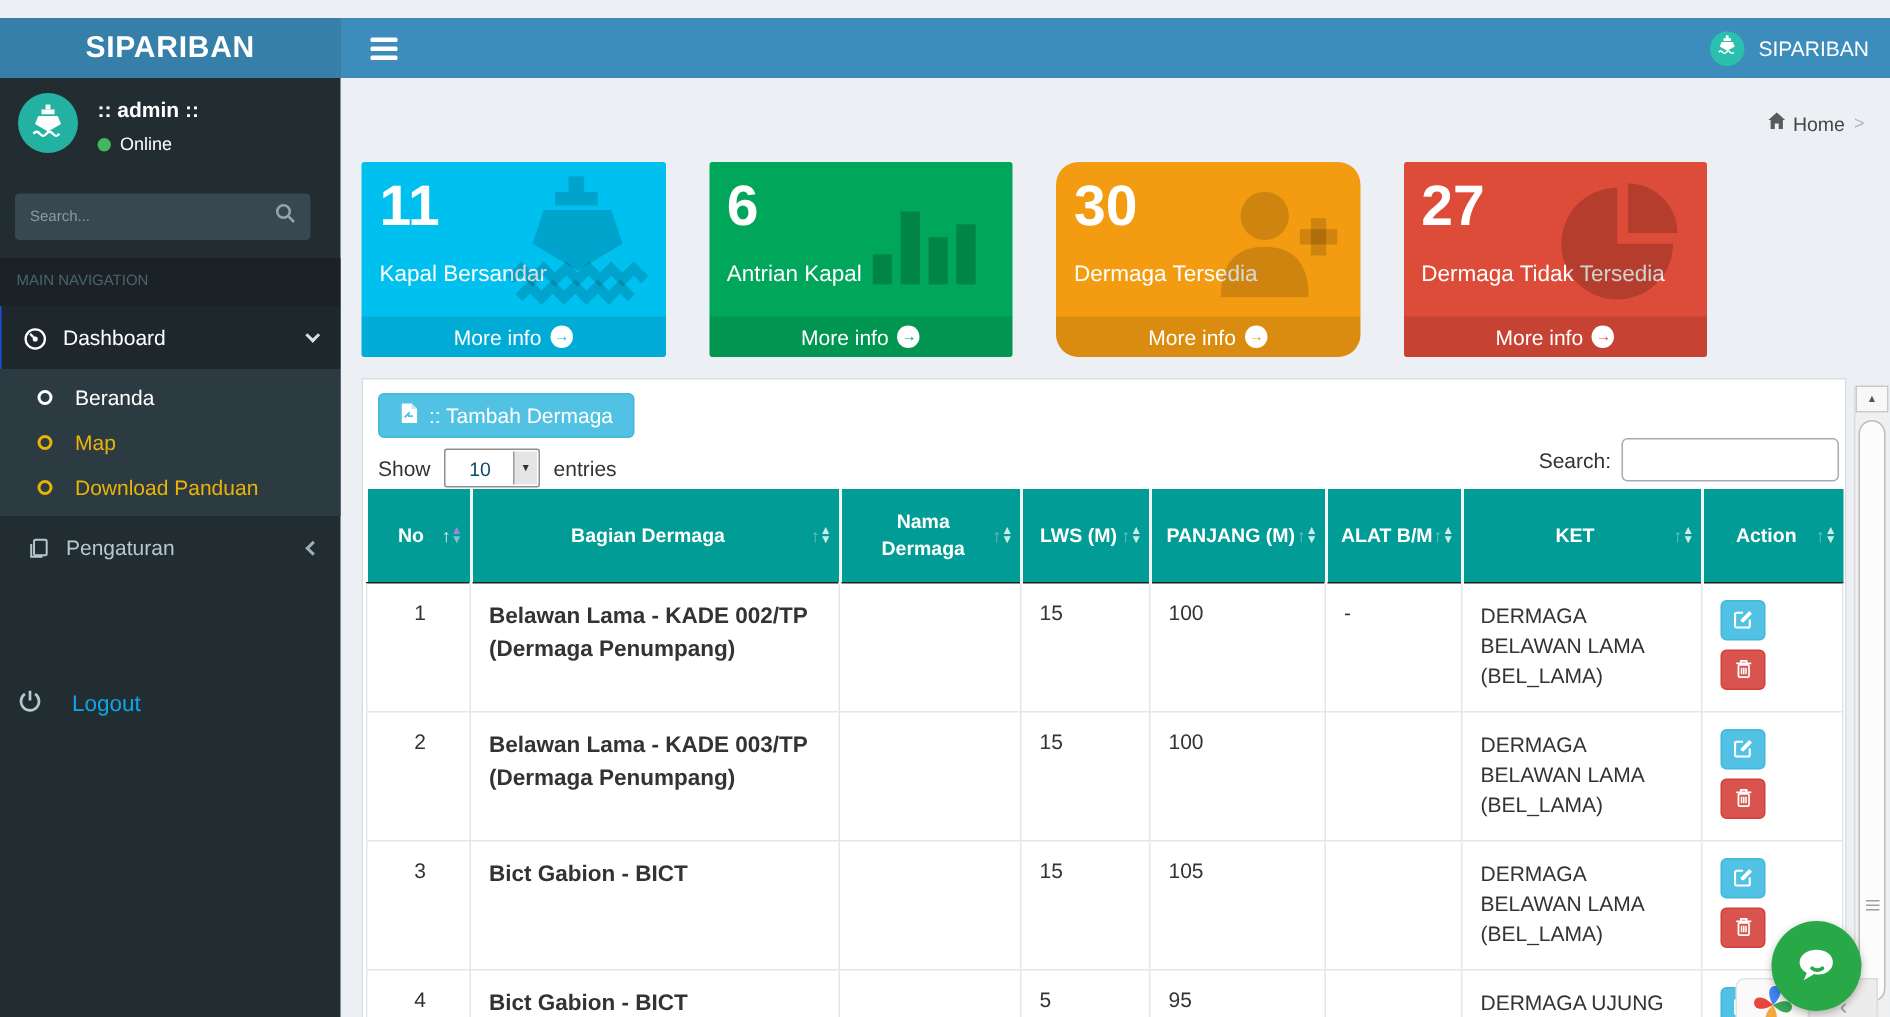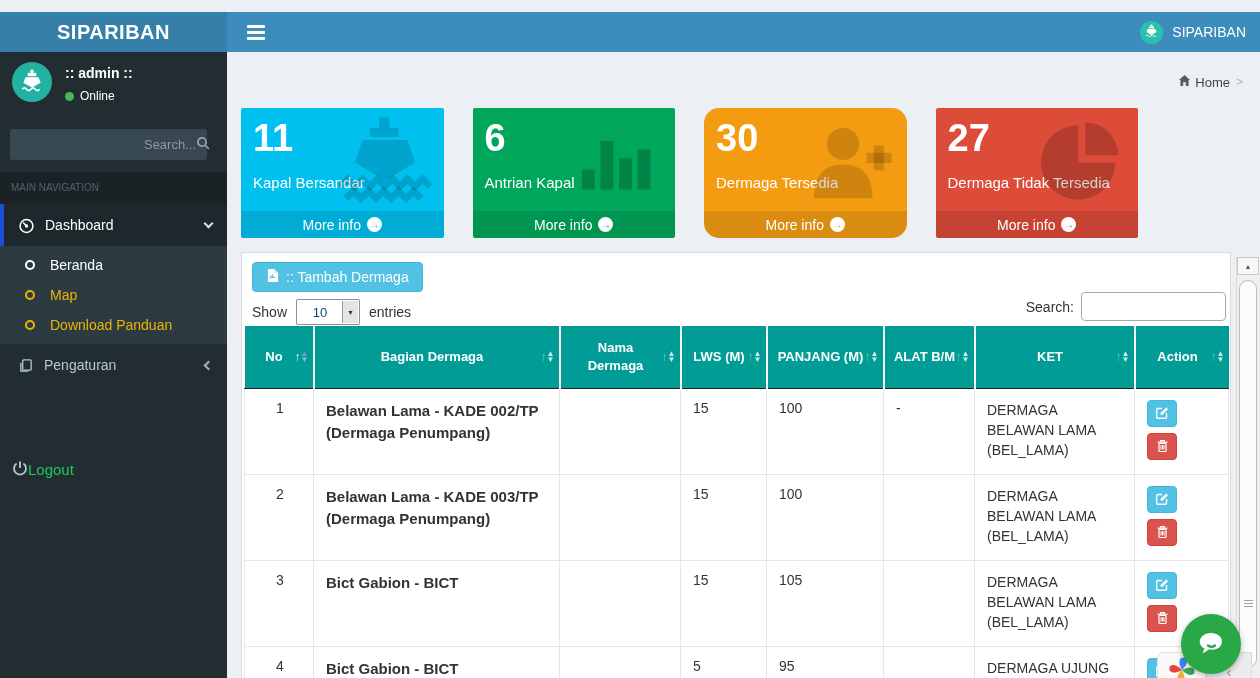--- a/index.html
+++ b/index.html
@@ -10,39 +10,39 @@
   .sidebar { position:absolute; left:0; top:0; width:227px; height:678px; background:#222d32; z-index:5; }
   .logo { height:40px; background:#367fa9; color:#fff; font-size:20px; font-weight:bold;
           display:flex; align-items:center; justify-content:center; letter-spacing:.5px; cursor:pointer; }
   .user-panel { position:absolute; top:50px; left:12px; right:10px; display:flex; gap:13px; align-items:flex-start; }
   .avatar { width:40px; height:40px; border-radius:50%; background:#23b2a2; display:flex; align-items:center; justify-content:center; flex:0 0 40px; }
   .user-name { color:#fff; font-weight:bold; font-size:14px; margin-top:3px; }
   .user-status { display:flex; align-items:center; gap:6px; margin-top:8px; color:#fff; font-size:12px; }
   .status-dot { width:9px; height:9px; border-radius:50%; background:#43b75d; display:inline-block; }
   .sidebar-search { position:absolute; top:117px; left:10px; width:197px; height:31px; background:#374850;
           border-radius:3px; display:flex; align-items:center; padding:0 10px; }
-  .sidebar-search input { flex:1; background:transparent; border:none; outline:none; color:#ccc; font-size:13px; font-family:"Liberation Sans", sans-serif;text-align:right; }
+  .sidebar-search input { flex:1; background:transparent; border:none; outline:none; color:#ccc; font-size:10px; font-family:"Liberation Sans", sans-serif; }
   .sidebar-search input::placeholder { color:#90999d; }
   .nav-section { position:absolute; top:160px; left:0; width:227px; height:32px; background:#1a2226;
           color:#4b646f; font-size:10px; line-height:32px; padding-left:11px; }
   .menu { position:absolute; top:192px; left:0; width:227px; }
   .menu-item { display:flex; align-items:center; height:42px; padding:0 15px; color:#b8c7ce; font-size:14px; cursor:pointer; position:relative; }
   .menu-item .mi-icon { width:20px; margin-right:9px; display:flex; justify-content:center; }
-  .menu-item.active-parent { background:#1e282c; color:#fff; border-left:4px solid #1d4ed8; padding-left:12px; }
+  .menu-item.active-parent { background:#1e282c; color:#fff; border-left:1px solid #1d4ed8; padding-left:12px; }
   .submenu { background:#2c3b41; padding:4px 0; }
   .submenu-item { display:flex; align-items:center; height:30px; padding:0 15px 0 22px; color:#eab308; font-size:14px; cursor:pointer; }
   .submenu-item.active { color:#fff; }
   .ring { width:10px; height:10px; border:2px solid currentColor; border-radius:50%; display:inline-block; }
   .submenu-item .mi-icon { width:16px; margin-right:12px; display:flex; justify-content:center; }
   .chev { width:7px; height:7px; border-right:2px solid currentColor; border-bottom:2px solid currentColor; display:inline-block; }
   .chev-down { transform:rotate(45deg); margin-top:-4px; }
   .chev-left { transform:rotate(135deg); }
   .mi-right { margin-left:auto; opacity:.85; }
   .logout-item { position:absolute; top:440px; left:0; width:224px; height:34px; display:flex; align-items:center;
-          padding:0 12px; color:#22c55e; font-size:15px; cursor:pointer; gap:0; }
+          padding:0 12px; color:#0ea5e9; font-size:15px; cursor:pointer; gap:20px; }
 
   
   .navbar { position:absolute; left:227px; top:0; width:1033px; height:40px; background:#3c8dbc; z-index:4; }
   .hamburger { position:absolute; left:12px; top:0; width:42px; height:40px; display:flex; flex-direction:column;
           justify-content:center; gap:3px; cursor:pointer; padding-left:8px; }
   .hamburger span { width:18px; height:3px; background:#fff; border-radius:1px; }
   .nav-user { position:absolute; right:14px; top:0; height:40px; display:flex; align-items:center; gap:9px; cursor:pointer; }
   .nav-avatar { width:23px; height:23px; border-radius:50%; background:#2bbfae; display:flex; align-items:center; justify-content:center; }
   .nav-user-label { color:#fff; font-size:14px; }
 

